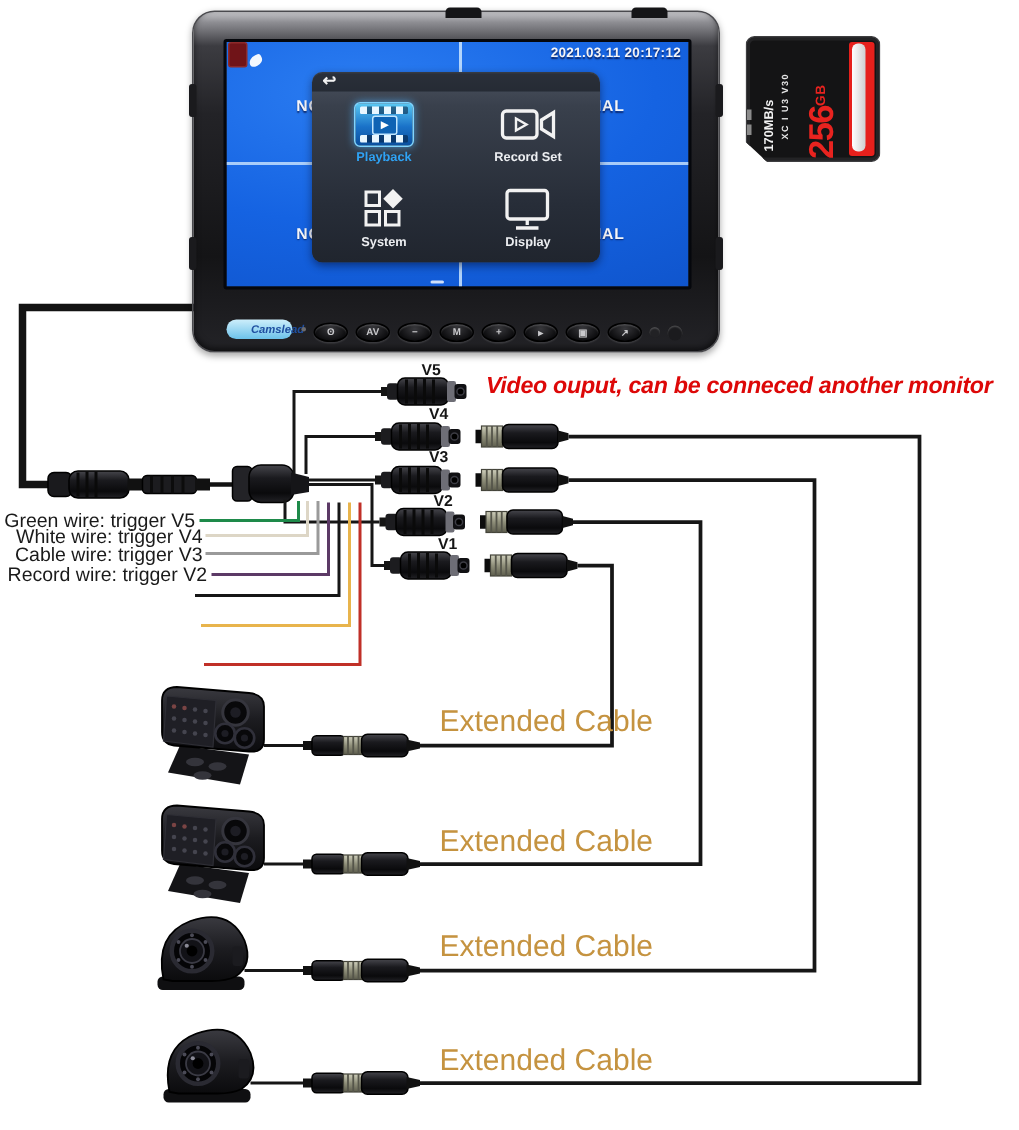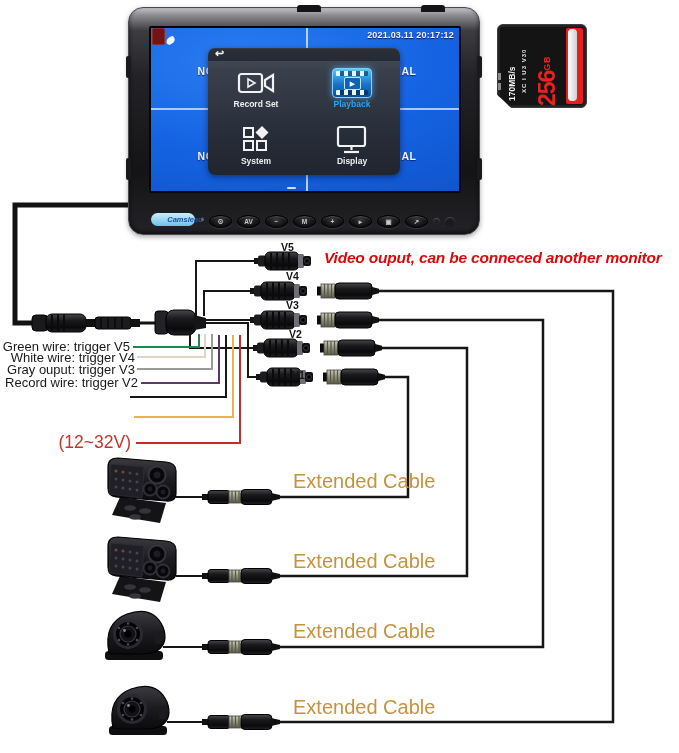--- a/index.html
+++ b/index.html
@@ -79,21 +79,21 @@
   .sdspeed{position:absolute;left:9px;top:12px;height:64px;color:#f2f2f2;font-size:8.5px;font-weight:bold;}
   .sdbadge{position:absolute;left:23px;top:6px;height:62px;color:#e6e6e6;font-size:6px;font-weight:bold;letter-spacing:1px;}
   .sdpin{position:absolute;left:0;width:3px;height:7px;background:#8b8b8b;}
   .p1{top:48px}.p2{top:58px}
 
   
   .note{position:absolute;left:314px;top:249px;width:365px;color:#dd0808;font-size:15.5px;
     font-weight:bold;font-style:italic;white-space:nowrap;letter-spacing:-.2px;margin-left:10px;}
   .vp{position:absolute;font-size:10.5px;font-weight:bold;color:#151515;line-height:1;}
   .vp5{left:281px;top:242px}.vp4{left:286px;top:271px}.vp3{left:286px;top:300px}
-  .vp2{left:289px;top:329px}.vp1{left:292px;top:370px}
+  .vp2{left:289px;top:329px}.vp1{left:292px;top:358px}
   .wlbl{position:absolute;left:0;text-align:right;color:#1a1a1a;font-size:13px;line-height:1;}
   .w0{width:130px;top:340px}.w1{width:135px;top:351px}.w2{width:135px;top:363px}.w3{width:138px;top:376px}
   .w4{width:127px;top:388px;font-size:17px;}
   .w5{width:130px;top:409px;font-size:17.5px;color:#dfa23c;}
   .w6{width:131px;top:434px;font-size:17.5px;color:#c5362c;}
   .ext{position:absolute;left:293px;color:#c59340;font-size:20px;line-height:1;}
   .e1{top:471px}.e2{top:551px}.e3{top:621px}.e4{top:697px}
 </style>
 </head>
 <body>
@@ -263,32 +263,32 @@
       <span class="nosig ns-br">NO SIGNAL</span>
       <span class="ts">2021.03.11 20:17:12</span>
       <div class="redchip"></div>
       <div class="curl"></div>
       <div class="chmark"></div>
 
       <div class="menu">
         <span class="back">↩</span>
         <div class="mgrid">
           <div class="cell">
+            <div class="ic-pb">
+                <span class="play">▶</span>
+              </div>
+            <span class="mlab sel">Playback</span>
+          </div>
+          <div class="cell">
             <svg class="icsvg" width="40" height="30" viewBox="0 0 40 30">
               <rect x="3" y="6" width="23" height="18" rx="2.5" fill="none" stroke="#f2f2f2" stroke-width="2.2"></rect>
               <path d="M12 11 l7 4 -7 4 z" fill="none" stroke="#f2f2f2" stroke-width="1.6"></path>
               <path d="M29 12 l8 -5 v16 l-8 -5 z" fill="none" stroke="#f2f2f2" stroke-width="2.2"></path>
             </svg>
             <span class="mlab">Record Set</span>
-          </div>
-          <div class="cell">
-            <div class="ic-pb">
-                <span class="play">▶</span>
-              </div>
-            <span class="mlab sel">Playback</span>
           </div>
           <div class="cell">
             <svg class="icsvg" width="40" height="30" viewBox="0 0 40 30">
               <rect x="8" y="3" width="9" height="9" fill="none" stroke="#f2f2f2" stroke-width="2"></rect>
               <rect x="8" y="16" width="9" height="9" fill="none" stroke="#f2f2f2" stroke-width="2"></rect>
               <rect x="21" y="16" width="9" height="9" fill="none" stroke="#f2f2f2" stroke-width="2"></rect>
               <path d="M26 1 l6.5 6.5 -6.5 6.5 -6.5 -6.5 z" fill="#f2f2f2"></path>
             </svg>
             <span class="mlab">System</span>
           </div>
@@ -349,21 +349,20 @@
   <div class="note">Video ouput, can be conneced another monitor</div>
 
   <span class="vp vp5">V5</span>
   <span class="vp vp4">V4</span>
   <span class="vp vp3">V3</span>
   <span class="vp vp2">V2</span>
   <span class="vp vp1">V1</span>
 
   <div class="wlbl w0">Green wire: trigger V5</div>
   <div class="wlbl w1">White wire: trigger V4</div>
-  <div class="wlbl w2">Gray ouput: trigger V3</div>
+  <div class="wlbl w2">Cable wire: trigger V3</div>
   <div class="wlbl w3">Record wire: trigger V2</div>
-  <div class="wlbl w6">(12~32V)</div>
 
   <div class="ext e1">Extended Cable</div>
   <div class="ext e2">Extended Cable</div>
   <div class="ext e3">Extended Cable</div>
   <div class="ext e4">Extended Cable</div>
 </div>
 
 </body></html>

